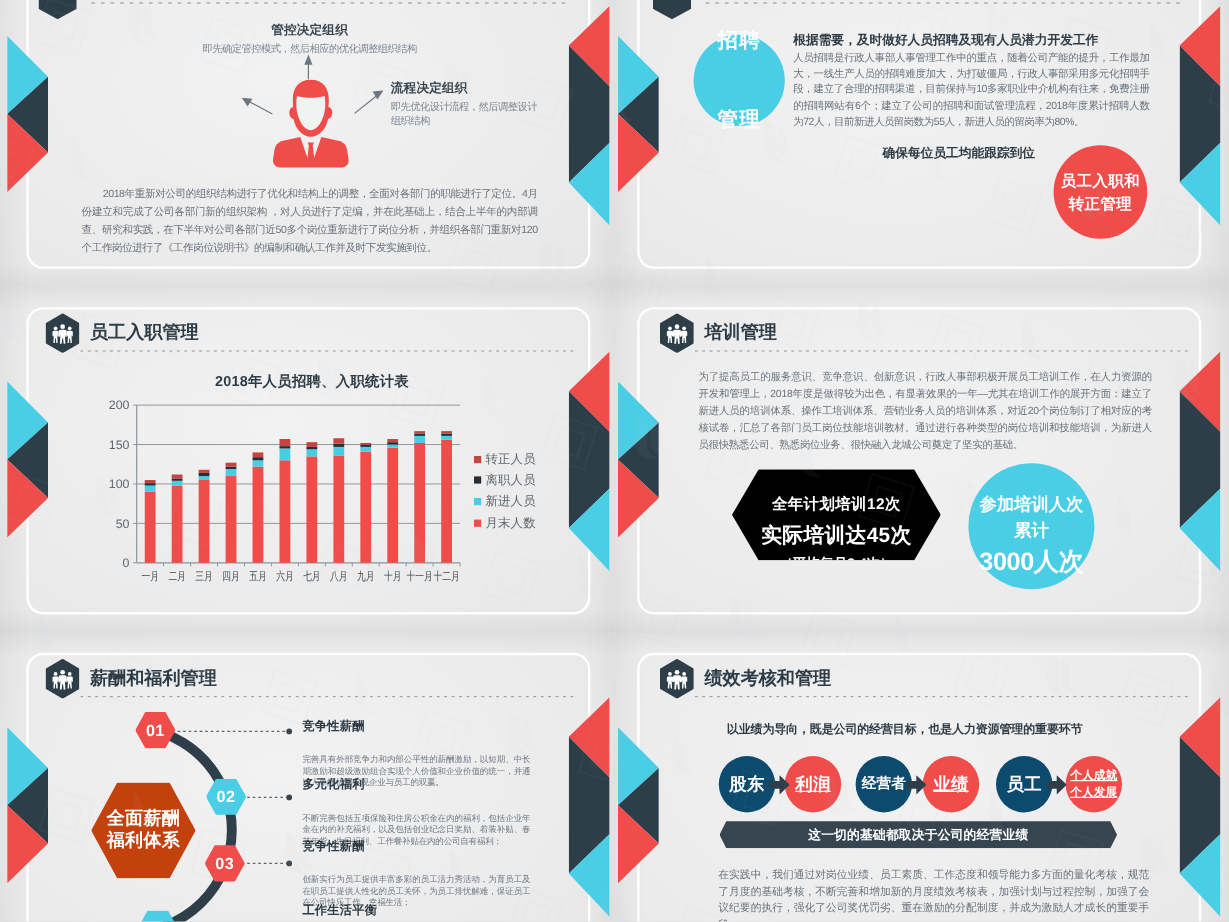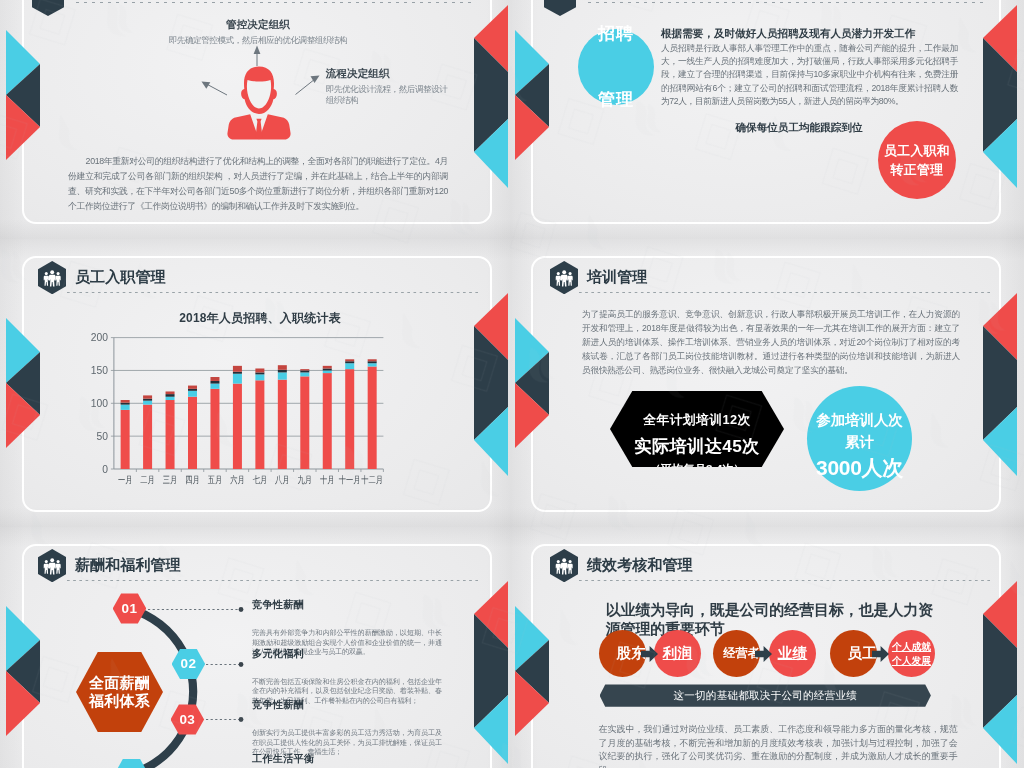--- a/index.html
+++ b/index.html
@@ -119,33 +119,33 @@
   .n4{left:114.7px;top:231.6px;}
   .s5-item{position:absolute;left:252px;width:190px;z-index:4;}
   .s5-item .ih{font-size:10.2px;font-weight:bold;color:#2f3c45;letter-spacing:.2px;}
   .s5-item .ip{font-size:7.1px;color:#6f7880;line-height:9.7px;margin-top:17px;text-align:justify;letter-spacing:-0.17px;}
   .i1{top:71px;}
   .i2{top:119.5px;}
   .i3{top:171px;}
   .i4{top:224.5px;}
 
   
-  .s6-headline{position:absolute;left:93.7px;top:74px;width:330px;font-size:15px;font-weight:bold;
+  .s6-headline{position:absolute;left:93.7px;top:74px;width:330px;font-size:10px;font-weight:bold;
      color:#2f3c45;z-index:4;letter-spacing:-0.12px;}
   .s6-flow{position:absolute;left:0;top:0;width:512px;height:288px;z-index:4;}
   .fc{position:absolute;top:103px;width:47px;height:47px;border-radius:50%;color:#fff;overflow:hidden;
      display:flex;flex-direction:column;align-items:center;justify-content:center;
      font-size:14.5px;font-weight:bold;letter-spacing:.3px;}
-  .fc.cy{background:#c2410c;align-items:flex-end;} .fc.rd{background:#ef4c4a;text-decoration:underline;}
+  .fc.cy{background:#0c4a6e;} .fc.rd{background:#ef4c4a;text-decoration:underline;}
   .fc.fc3{font-size:12.2px;letter-spacing:.1px;}
   .fc.fc2{font-size:9.8px;line-height:1.35;letter-spacing:0;}
   .farrow{position:absolute;top:118.5px;z-index:5;}
   .s6-banner{position:absolute;left:87.6px;top:157.4px;width:331.3px;height:22.4px;z-index:4;
      background:#36454f;color:#fff;display:flex;align-items:center;justify-content:center;
-     font-size:10.6px;font-weight:normal;letter-spacing:.2px;
+     font-size:10.6px;font-weight:bold;letter-spacing:.2px;
      clip-path:polygon(0% 50%,1.7% 0%,98.3% 0%,100% 50%,98.3% 100%,1.7% 100%);}
   .s6-body{left:86.6px;top:196px;width:359px;font-size:8.95px;line-height:13.5px;letter-spacing:-0.1px;}
 </style>
 
 </head>
 <body>
 
 <div class="page">
 
   <div class="slide" id="s1">
@@ -319,20 +319,38 @@
         <rect x="261.2125" y="32.251999999999995" width="9" height="1.9709999999999894" fill="#23303a"></rect>
         <rect x="261.2125" y="30.281000000000006" width="9" height="1.9709999999999894" fill="#c4453f"></rect>
         <text x="265.7125" y="154" text-anchor="middle" font-size="9.6" fill="#3f4950" font-family="&quot;Liberation Sans&quot;,sans-serif" textLength="21.75" lengthAdjust="spacingAndGlyphs">十一月</text>
         <line x1="299.4" y1="140" x2="299.4" y2="143" stroke="#8d959b" stroke-width="0.8"></line>
         <rect x="283.6708333333333" y="37.507999999999996" width="9" height="102.492" fill="#ef4c4a"></rect>
         <rect x="283.6708333333333" y="34.222999999999985" width="9" height="3.285000000000011" fill="#49cde5"></rect>
         <rect x="283.6708333333333" y="32.251999999999995" width="9" height="1.9709999999999894" fill="#23303a"></rect>
         <rect x="283.6708333333333" y="30.281000000000006" width="9" height="1.9709999999999894" fill="#c4453f"></rect>
         <text x="288.1708333333333" y="154" text-anchor="middle" font-size="9.6" fill="#3f4950" font-family="&quot;Liberation Sans&quot;,sans-serif" textLength="21.75" lengthAdjust="spacingAndGlyphs">十二月</text>
       </svg>
+    <div class="chart-legend" id="chart-legend">
+        <div class="lg">
+          <span class="sw" style="background: rgb(196, 69, 63);"></span>
+          <span class="lbl">转正人员</span>
+        </div>
+        <div class="lg">
+          <span class="sw" style="background: rgb(35, 48, 58);"></span>
+          <span class="lbl">离职人员</span>
+        </div>
+        <div class="lg">
+          <span class="sw" style="background: rgb(73, 205, 229);"></span>
+          <span class="lbl">新进人员</span>
+        </div>
+        <div class="lg">
+          <span class="sw" style="background: rgb(239, 76, 74);"></span>
+          <span class="lbl">月末人数</span>
+        </div>
+      </div>
   </div>
 
   <div class="slide" id="s4">
     <div class="bg"></div>
     <div class="card-border"></div>
     <div class="s-head">
       <div class="hexicon">
         <svg width="28.4" height="33.3" viewBox="0 0 28.4 33.3">
           <polygon points="14.2,0 28.4,8.3 28.4,25 14.2,33.3 0,25 0,8.3" fill="#2d3e49"></polygon>
           <g fill="#ffffff">

